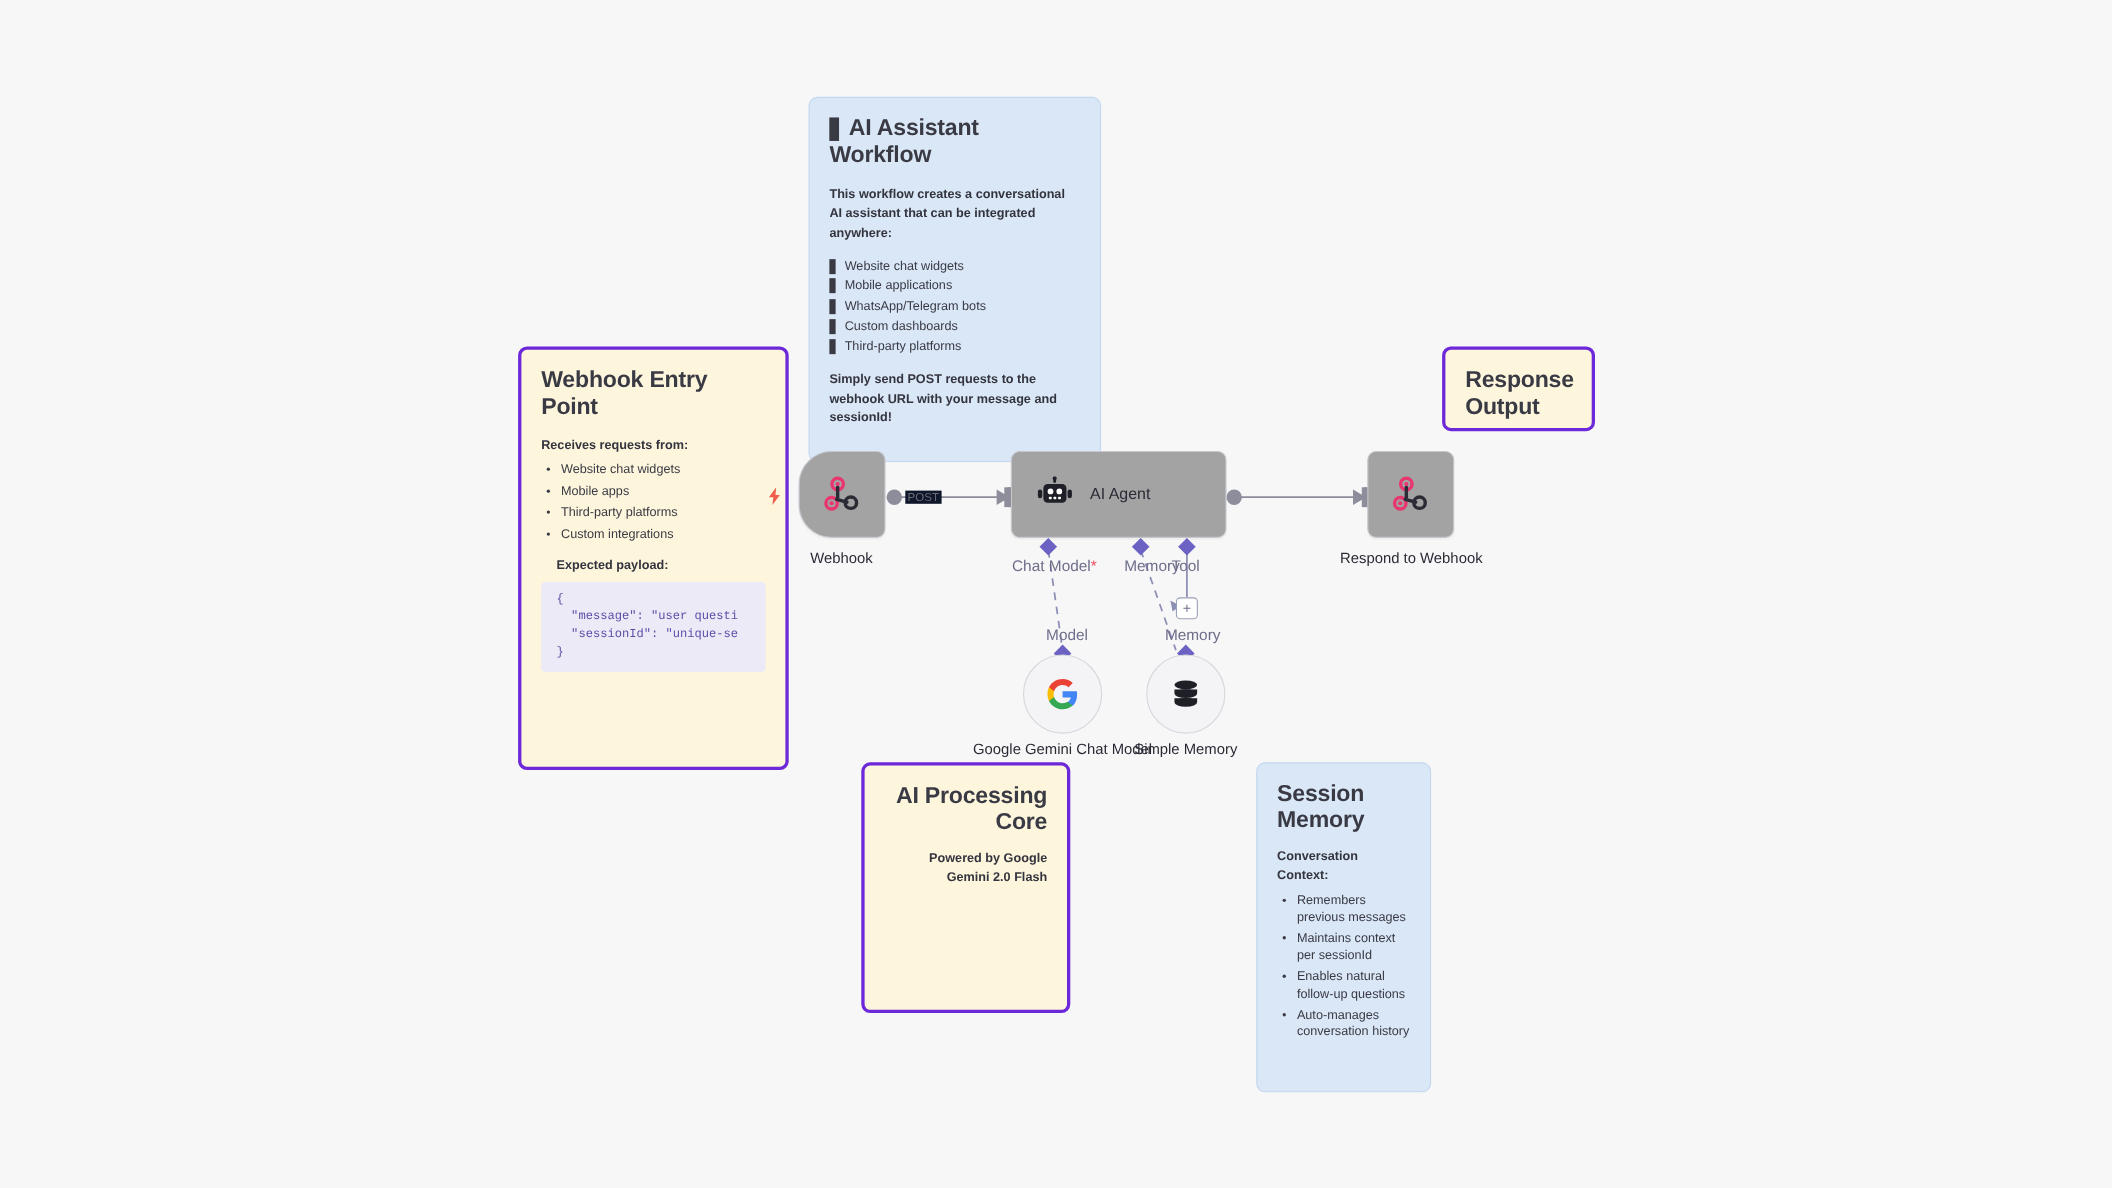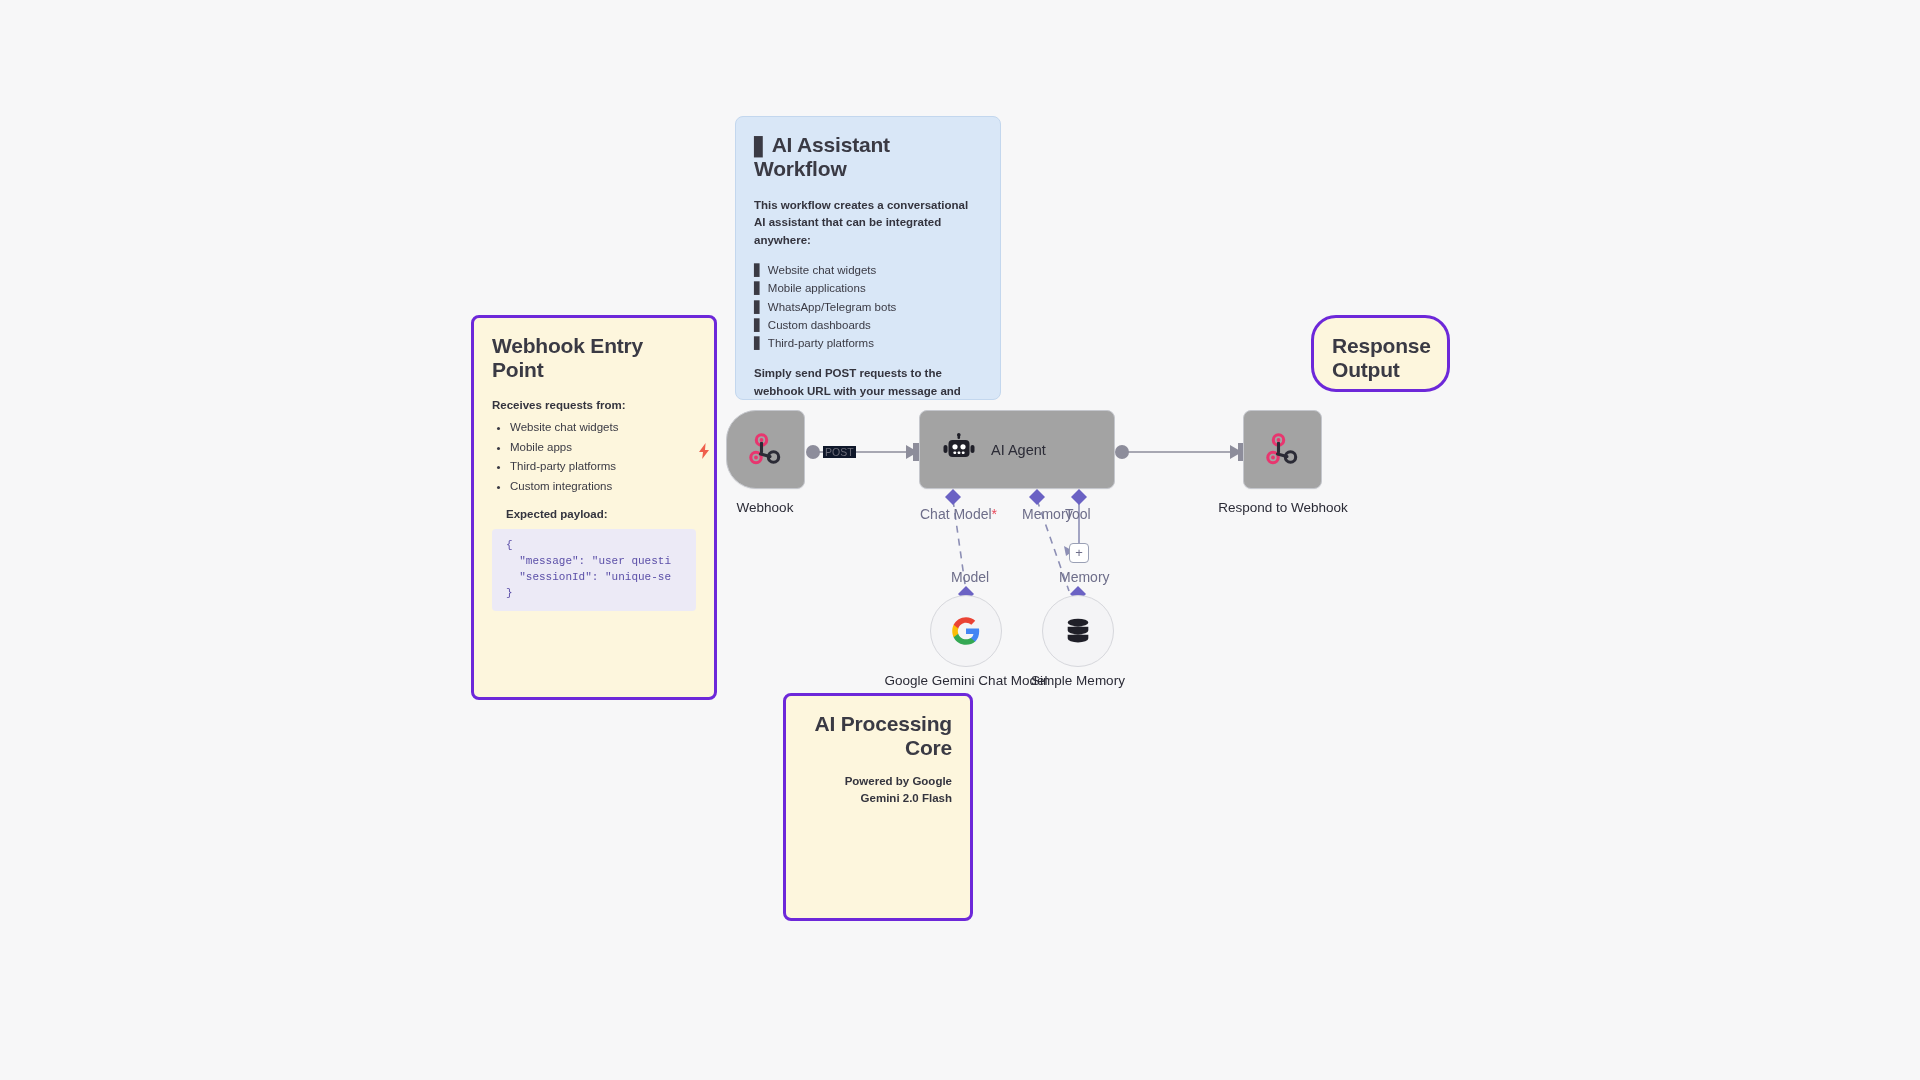--- a/index.html
+++ b/index.html
@@ -72,22 +72,22 @@
     font-size: 11px;
     line-height: 1.45;
     color: #5b4fa8;
     white-space: pre;
     overflow: hidden;
   }
   .indent-block { padding-left: 14px; }
 
   
   #note-webhook   { left: 471px; top: 315px; width: 246px; height: 385px; }
-  #note-workflow  { left: 735px; top: 88px;  width: 266px; height: 284px; margin-top: 28px; }
-  #note-response  { left: 1311px; top: 315px; width: 139px; height: 77px; border-radius: 25px; }
+  #note-workflow  { left: 735px; top: 88px;  width: 266px; height: 332px; }
+  #note-response  { left: 1311px; top: 315px; width: 139px; height: 77px; }
   #note-ai-core   { left: 783px; top: 693px; width: 190px; height: 228px; text-align: right; }
   #note-session   { left: 1142px; top: 693px; width: 159px; height: 300px; }
   #note-response h2 { margin-bottom: 0; }
   #note-ai-core h2, #note-session h2 { margin-bottom: 14px; }
 
   .bolt-icon {
     position: absolute;
     left: 697px; top: 443px;
     width: 16px; height: 16px;
     color: #ef5f4c; font-size: 15px; line-height: 16px;
@@ -269,20 +269,30 @@
 
   <div class="note yellow" id="note-response">
     <h2>Response Output</h2>
   </div>
 
   <div class="note yellow" id="note-ai-core">
     <h2>AI Processing Core</h2>
     <p class="sub">Powered by Google Gemini 2.0 Flash</p>
   </div>
 
+  <div class="note blue" id="note-session">
+    <h2>Session Memory</h2>
+    <p class="sub">Conversation Context:</p>
+    <ul>
+      <li>Remembers previous messages</li>
+      <li>Maintains context per sessionId</li>
+      <li>Enables natural follow-up questions</li>
+      <li>Auto-manages conversation history</li>
+    </ul>
+  </div>
 
   <div class="bolt-icon">
     <svg width="14" height="16" viewBox="0 0 14 16" class="icon-svg" aria-hidden="true">
       <path d="M8.6 0 L2 9 L6 9 L5.2 16 L12 7 L8 7 Z" fill="#ef5f4c"></path>
     </svg>
   </div>
 
   <div class="node" id="node-webhook">
     <svg width="40" height="40" viewBox="0 0 40 40" class="icon-svg" aria-hidden="true">
       <circle cx="15.5" cy="10" r="5.2" fill="none" stroke="#e8366f" stroke-width="3.1"></circle>

